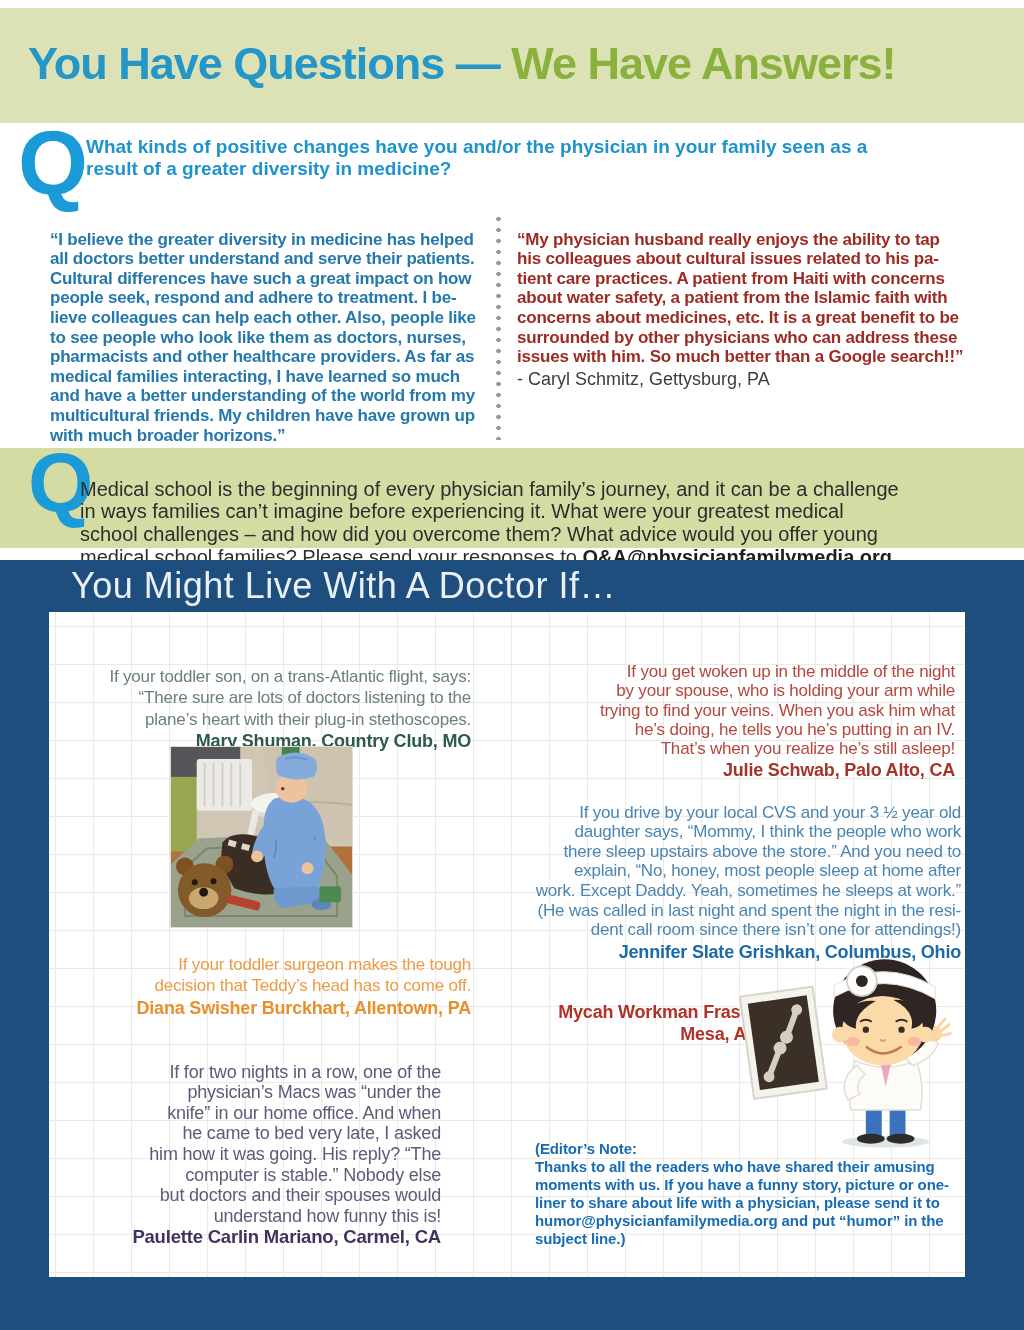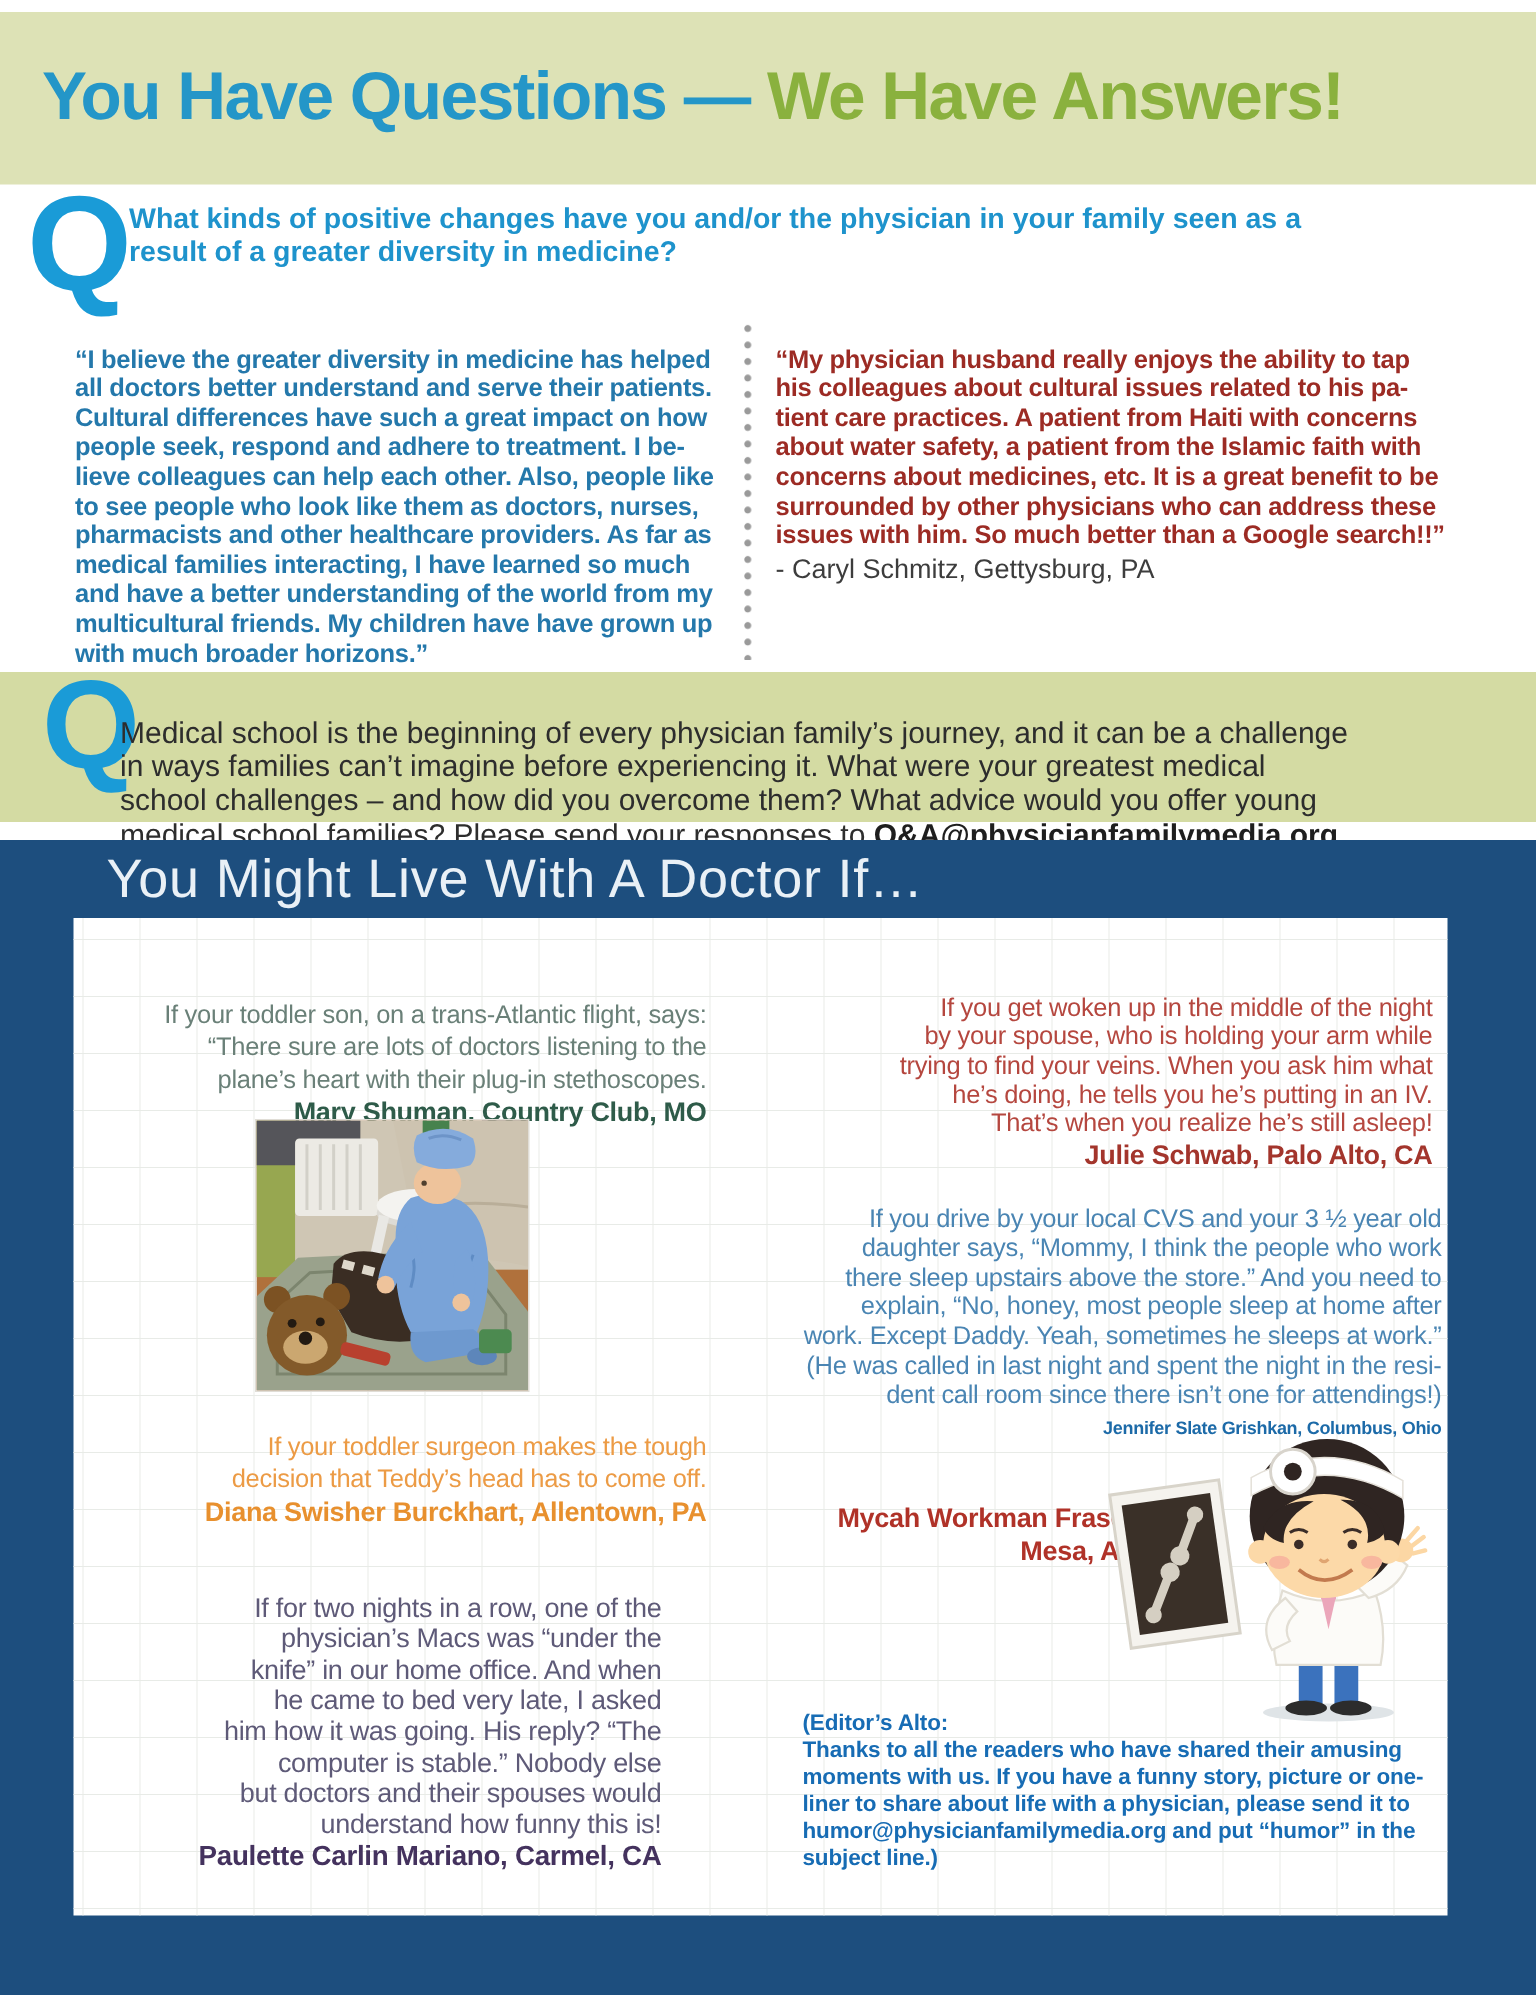--- a/index.html
+++ b/index.html
@@ -47,21 +47,21 @@
   .a-l1{left:2px;top:32px;width:420px;color:#6a8078;}
   .a-l1 .attr{color:#2e5b49;font-size:18px;}
   .a-l2{left:2px;top:320px;width:420px;color:#ec9b45;}
   .a-l2 .attr{color:#e8902e;font-size:18px;}
   .a-l3{left:28px;top:429px;width:364px;color:#5e5a78;font-size:18px;line-height:20.6px;}
   .a-l3 .attr{color:#44325e;font-size:18.5px;}
 
   .a-r1{left:410px;top:31px;width:496px;color:#b5473f;line-height:19.2px;}
   .a-r1 .attr{color:#a3352c;font-size:18px;margin-top:3px;}
   .a-r2{left:404px;top:171px;width:508px;color:#4a85b3;line-height:19.6px;}
-  .a-r2 .attr{color:#1c6aa8;font-size:12px;margin-top:3px;}
+  .a-r2 .attr{color:#1c6aa8;font-size:18px;margin-top:3px;}
   .a-r3{left:408px;top:366px;width:300px;color:#c1443a;line-height:19px;}
   .a-r3 .attr{color:#b03228;font-size:18px;margin-top:4px;line-height:22px;}
 
   .editors-note{position:absolute;left:486px;top:528px;width:430px;font-size:15px;font-weight:700;
       color:#176cb4;line-height:18px;letter-spacing:-0.1px;text-align:left;white-space:pre-line;}
 
   .photo{position:absolute;left:121px;top:134px;width:183px;height:182px;border:1px solid #e0ddd6;box-sizing:border-box;}
   .doctor-art{position:absolute;left:686px;top:333px;width:228px;height:204px;}
 </style>
 </head>
@@ -262,21 +262,21 @@
           <path d="M126 77 q6 -4 12 0 M162 77 q6 -4 12 0" stroke="#3a2d28" stroke-width="2" fill="none"></path>
           <circle cx="132" cy="85" r="3.2" fill="#3a2d28"></circle>
           <circle cx="168" cy="85" r="3.2" fill="#3a2d28"></circle>
           <ellipse cx="119" cy="97" rx="7" ry="4.5" fill="#f8b79e"></ellipse>
           <ellipse cx="181" cy="97" rx="7" ry="4.5" fill="#f8b79e"></ellipse>
           <path d="M146 95 q3 3 6 0" stroke="#e0a571" stroke-width="2" fill="none"></path>
           <path d="M132 102 q17 14 36 0" stroke="#c27a4e" stroke-width="2.5" fill="none"></path>
         </g>
       </svg>
 
-      <div class="editors-note">(Editor’s Alto:
+      <div class="editors-note">(Editor’s Note:
 Thanks to all the readers who have shared their amusing
 moments with us. If you have a funny story, picture or one-
 liner to share about life with a physician, please send it to
 humor@physicianfamilymedia.org and put “humor” in the
 subject line.)</div>
 
     </div>
   </div>
 
 </div>

